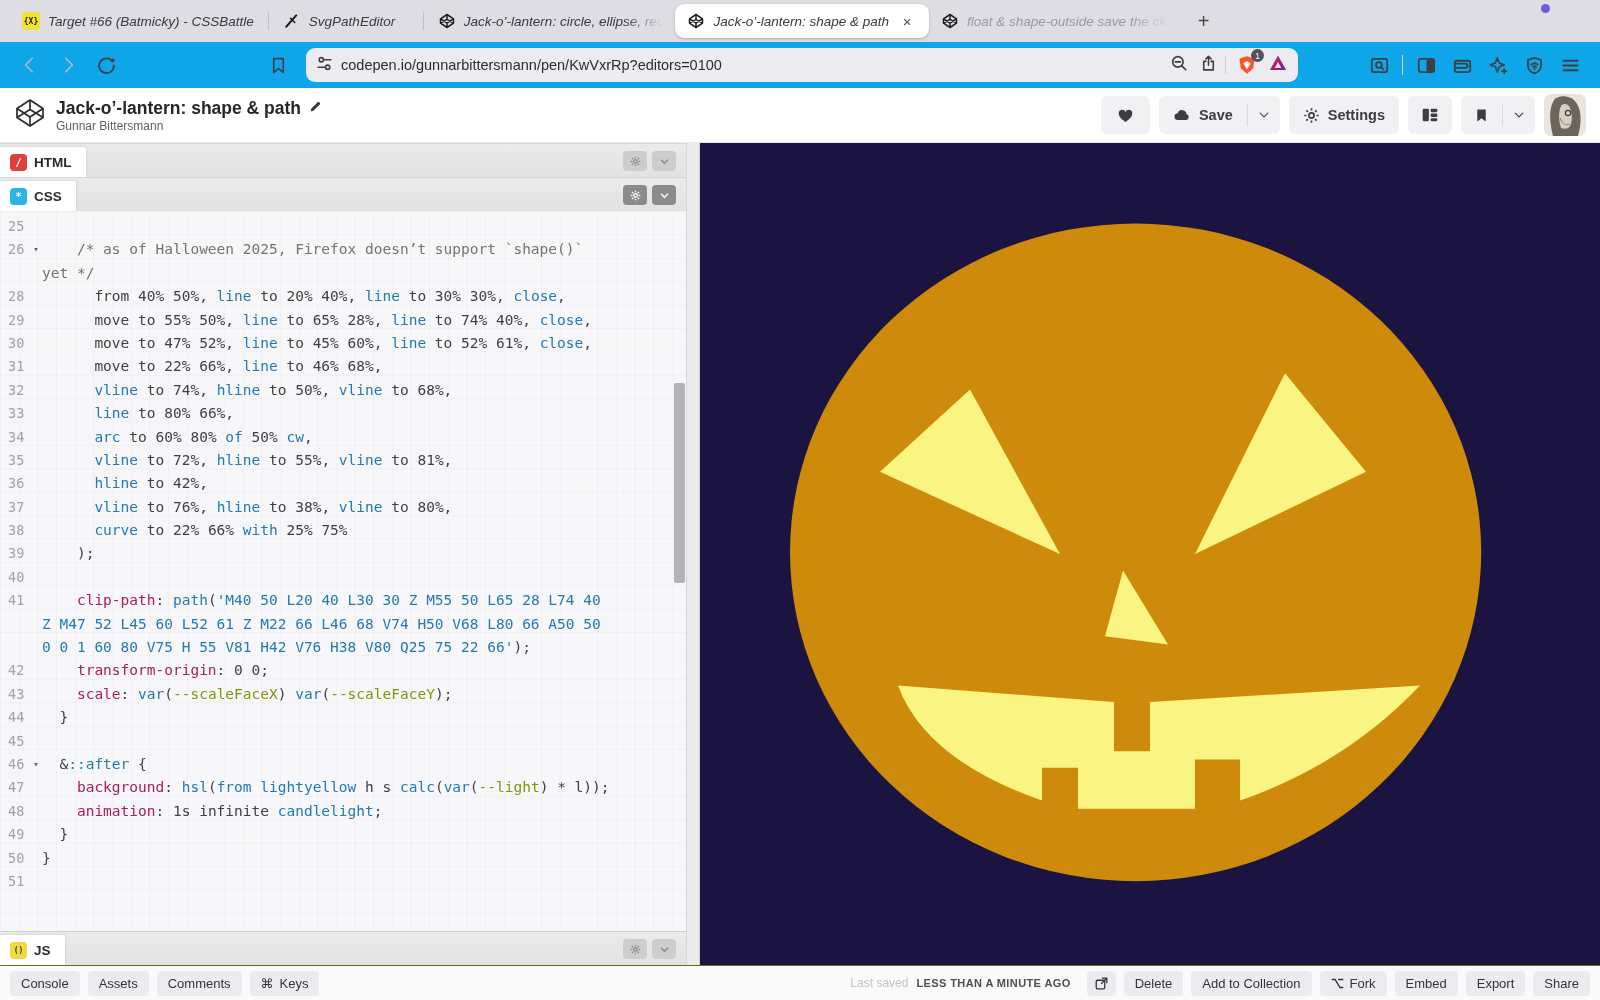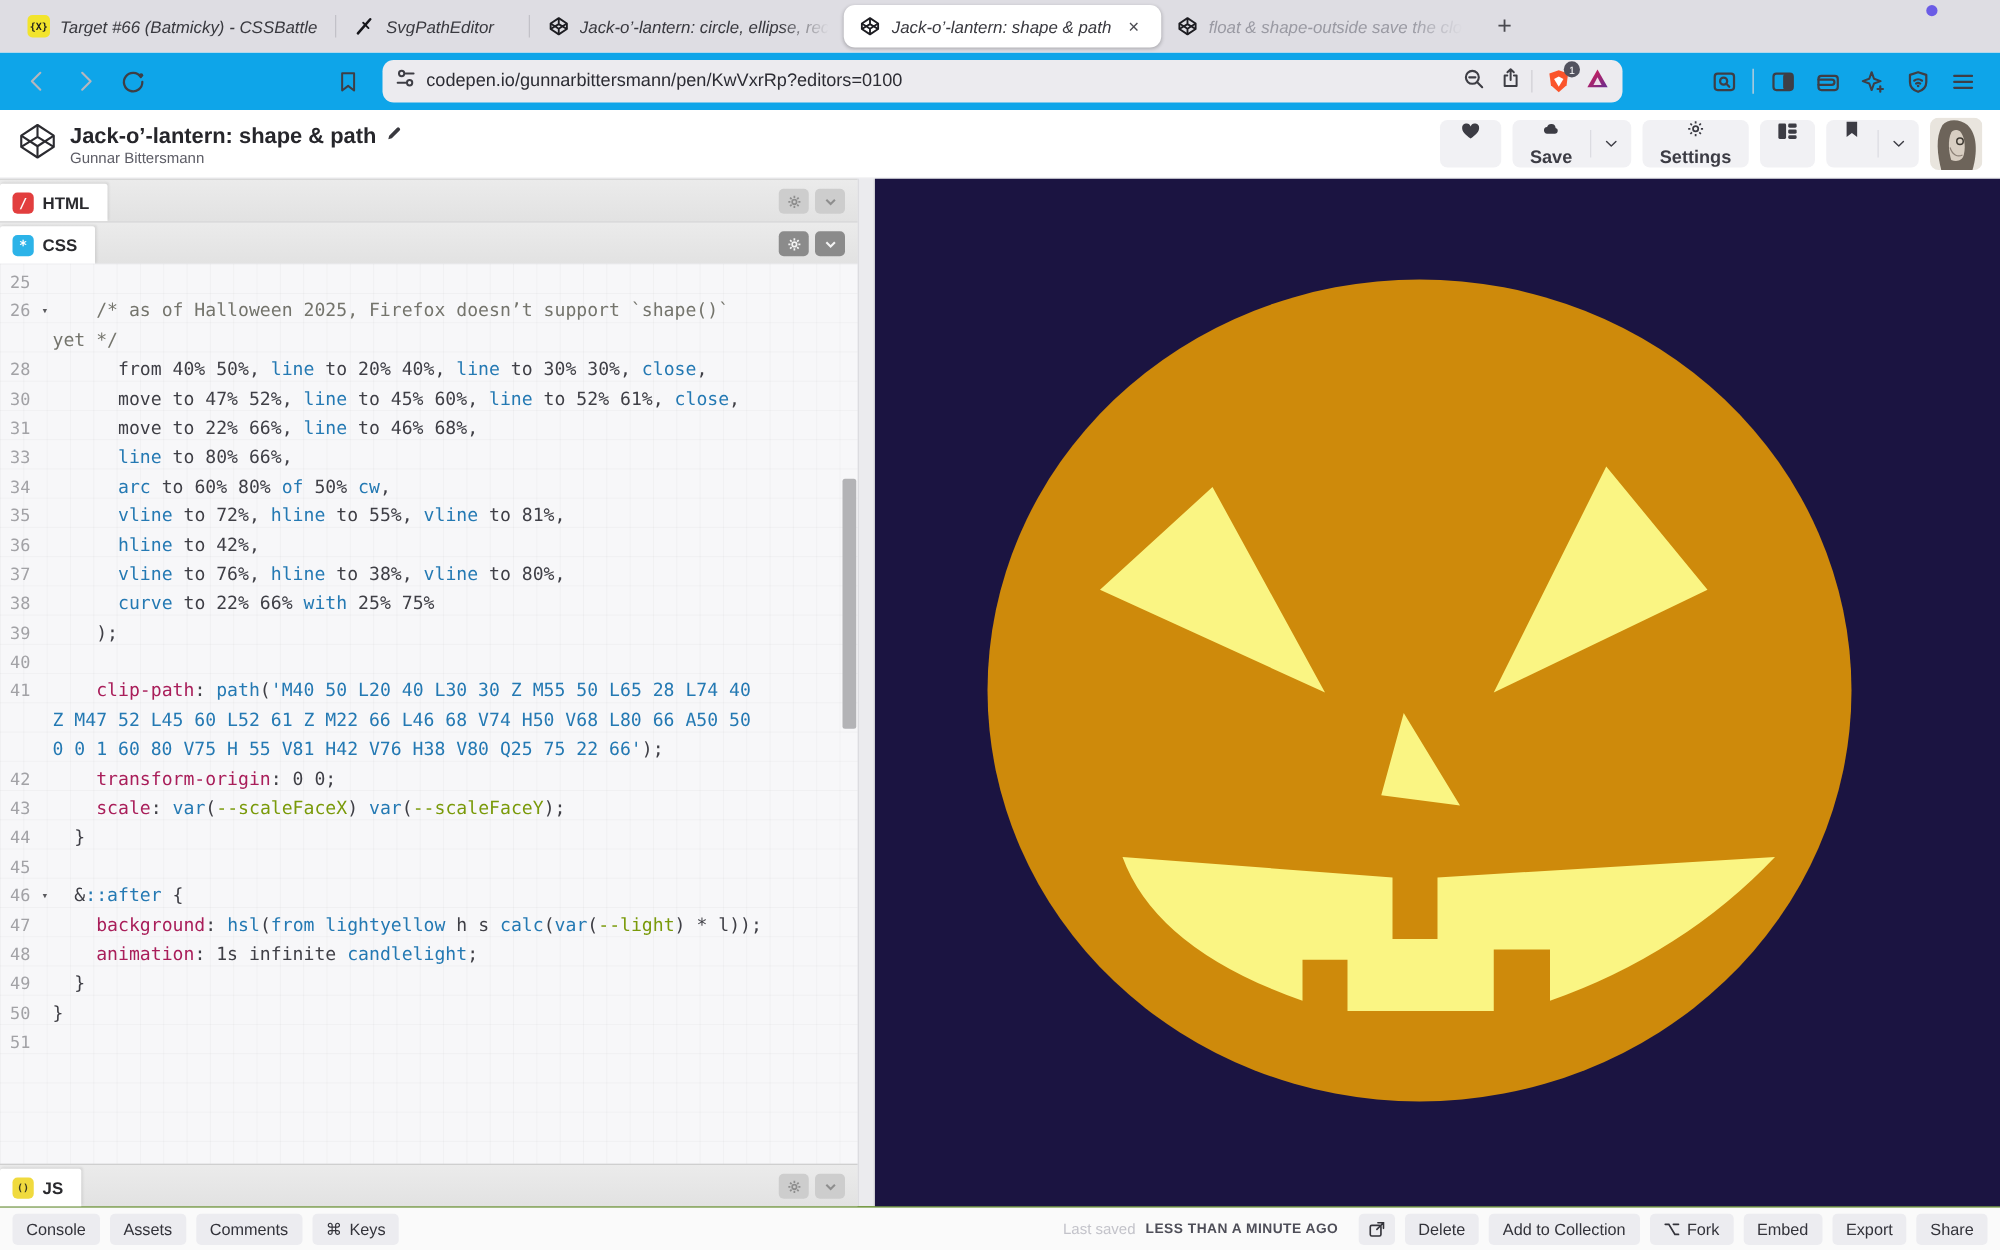--- a/index.html
+++ b/index.html
@@ -30,21 +30,21 @@
   .shield-wrap { position:relative; width:26px; height:26px; display:flex; align-items:center; justify-content:center; }
   .shield-badge { position:absolute; top:-3px; right:-4px; background:#52525e; color:#fff; font-size:8.5px; width:13px; height:13px; border-radius:50%; display:flex; align-items:center; justify-content:center; }
   .tb-right { display:flex; align-items:center; gap:4px; margin-left:auto; }
 
   
   .penheader { height:55px; background:#fff; display:flex; align-items:center; padding:0 14px; border-bottom:1px solid #e9e9ec; flex:0 0 55px; }
   .pen-title-block { margin-left:10px; }
   .pen-title { font-size:17.5px; font-weight:bold; color:#26262b; display:flex; align-items:center; gap:7px; }
   .pen-author { font-size:12px; color:#5d5d66; margin-top:0; }
   .ph-actions { margin-left:auto; display:flex; align-items:center; gap:9px; }
-  .ph-btn { height:38px; background:#f1f1f4; border:none; border-radius:6px; display:flex; align-items:center; gap:8px; padding:0 14px; font-size:14.5px; font-weight:bold; color:#3c3c44; font-family:inherit;flex-direction:column; }
+  .ph-btn { height:38px; background:#f1f1f4; border:none; border-radius:6px; display:flex; align-items:center; gap:8px; padding:0 14px; font-size:14.5px; font-weight:bold; color:#3c3c44; font-family:inherit; }
   .ph-split { display:flex; align-items:stretch; background:#f1f1f4; border-radius:6px; }
   .ph-split .ph-btn { background:transparent; }
   .ph-split .split-sep { width:1px; background:#dcdce1; margin:8px 0; }
   .ph-split .caret-part { padding:0 10px; display:flex; align-items:center; }
   .avatar { width:42px; height:42px; border-radius:7px; overflow:hidden; flex:0 0 42px; }
 
   
   .main { flex:1; display:flex; min-height:0; }
   .editor-col { width:686px; flex:0 0 686px; display:flex; flex-direction:column; background:#e3e3e5; }
   .panelbar { height:34px; background:linear-gradient(#ebebeb,#e2e2e2); display:flex; align-items:flex-end; border-top:1px solid #d7d7d7; position:relative; flex:0 0 34px; }
@@ -392,28 +392,38 @@
             <span class="ln"></span>
             <span class="fold"></span>
             <span class="ctext"><span class="tk-com">yet */</span></span>
           </div>
           <div class="crow">
             <span class="ln">28</span>
             <span class="fold"></span>
             <span class="ctext"><span class="tk-d">      from 40% 50%, </span><span class="tk-kw">line</span><span class="tk-d"> to 20% 40%, </span><span class="tk-kw">line</span><span class="tk-d"> to 30% 30%, </span><span class="tk-kw">close</span><span class="tk-d">,</span></span>
           </div>
           <div class="crow">
+            <span class="ln">29</span>
+            <span class="fold"></span>
+            <span class="ctext"><span class="tk-d">      move to 55% 50%, </span><span class="tk-kw">line</span><span class="tk-d"> to 65% 28%, </span><span class="tk-kw">line</span><span class="tk-d"> to 74% 40%, </span><span class="tk-kw">close</span><span class="tk-d">,</span></span>
+          </div>
+          <div class="crow">
             <span class="ln">30</span>
             <span class="fold"></span>
             <span class="ctext"><span class="tk-d">      move to 47% 52%, </span><span class="tk-kw">line</span><span class="tk-d"> to 45% 60%, </span><span class="tk-kw">line</span><span class="tk-d"> to 52% 61%, </span><span class="tk-kw">close</span><span class="tk-d">,</span></span>
           </div>
           <div class="crow">
             <span class="ln">31</span>
             <span class="fold"></span>
             <span class="ctext"><span class="tk-d">      move to 22% 66%, </span><span class="tk-kw">line</span><span class="tk-d"> to 46% 68%,</span></span>
+          </div>
+          <div class="crow">
+            <span class="ln">32</span>
+            <span class="fold"></span>
+            <span class="ctext"><span class="tk-d">      </span><span class="tk-kw">vline</span><span class="tk-d"> to 74%, </span><span class="tk-kw">hline</span><span class="tk-d"> to 50%, </span><span class="tk-kw">vline</span><span class="tk-d"> to 68%,</span></span>
           </div>
           <div class="crow">
             <span class="ln">33</span>
             <span class="fold"></span>
             <span class="ctext"><span class="tk-d">      </span><span class="tk-kw">line</span><span class="tk-d"> to 80% 66%,</span></span>
           </div>
           <div class="crow">
             <span class="ln">34</span>
             <span class="fold"></span>
             <span class="ctext"><span class="tk-d">      </span><span class="tk-kw">arc</span><span class="tk-d"> to 60% 80% </span><span class="tk-kw">of</span><span class="tk-d"> 50% </span><span class="tk-kw">cw</span><span class="tk-d">,</span></span>

